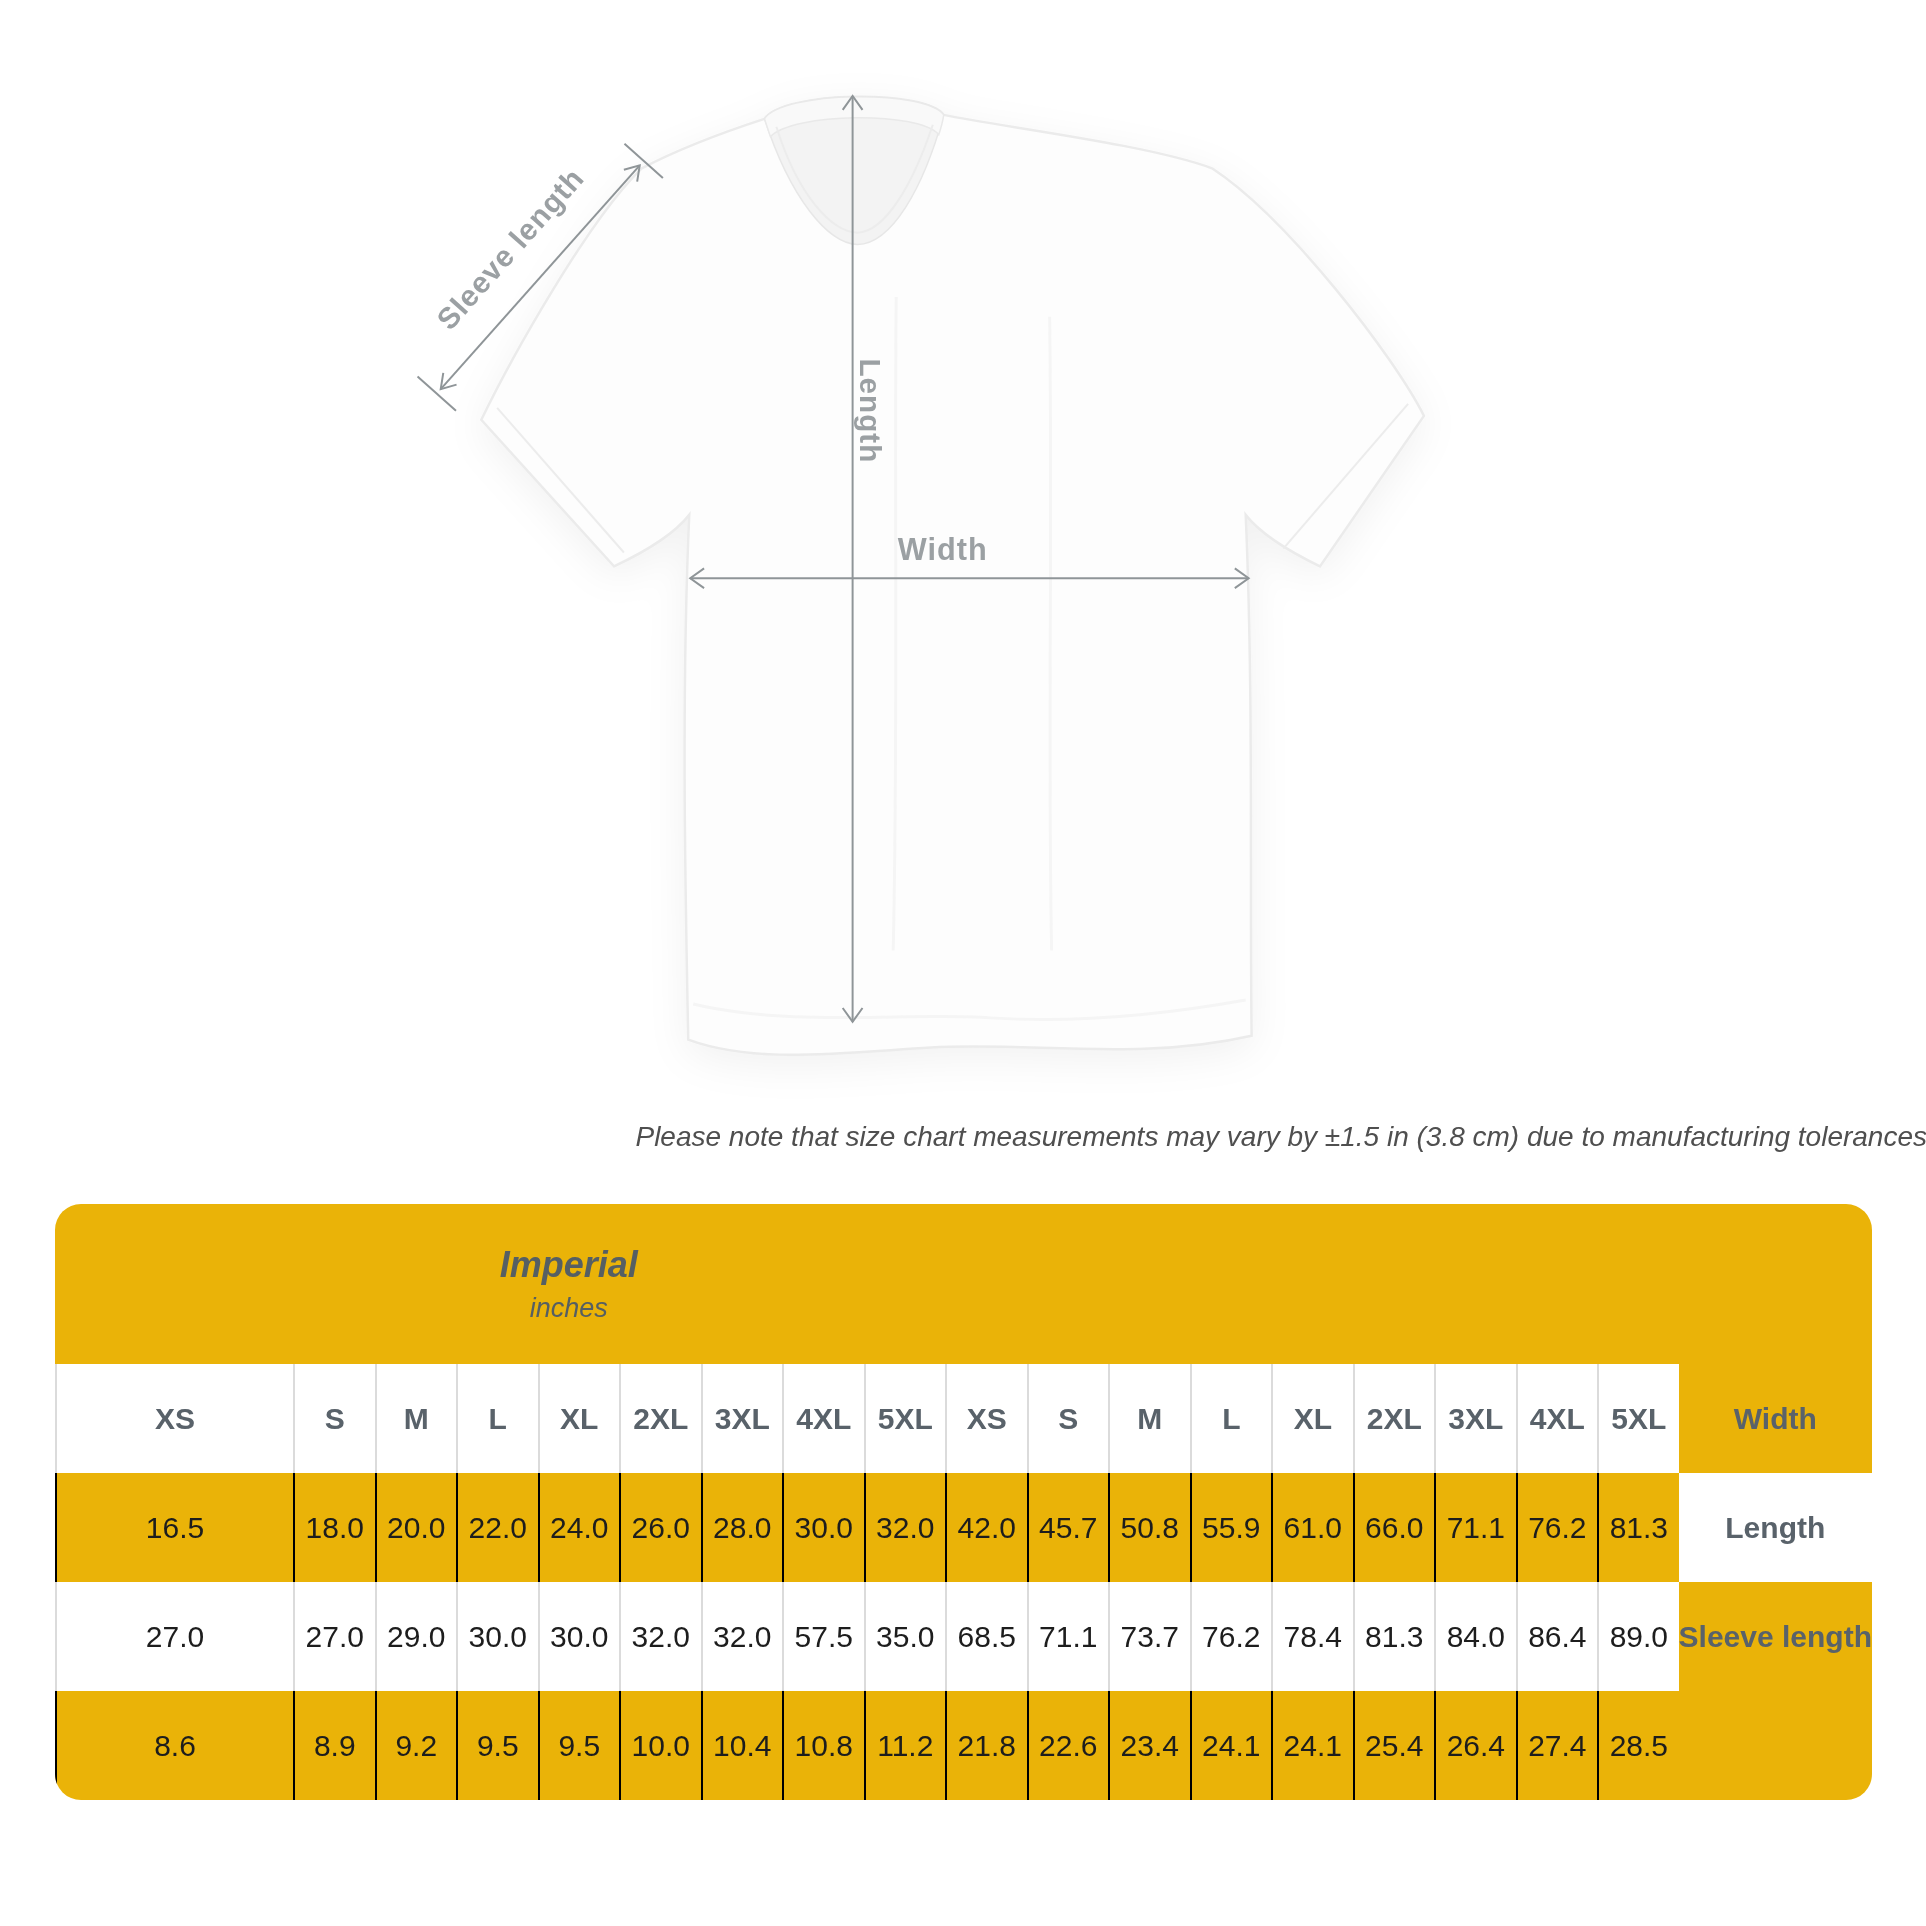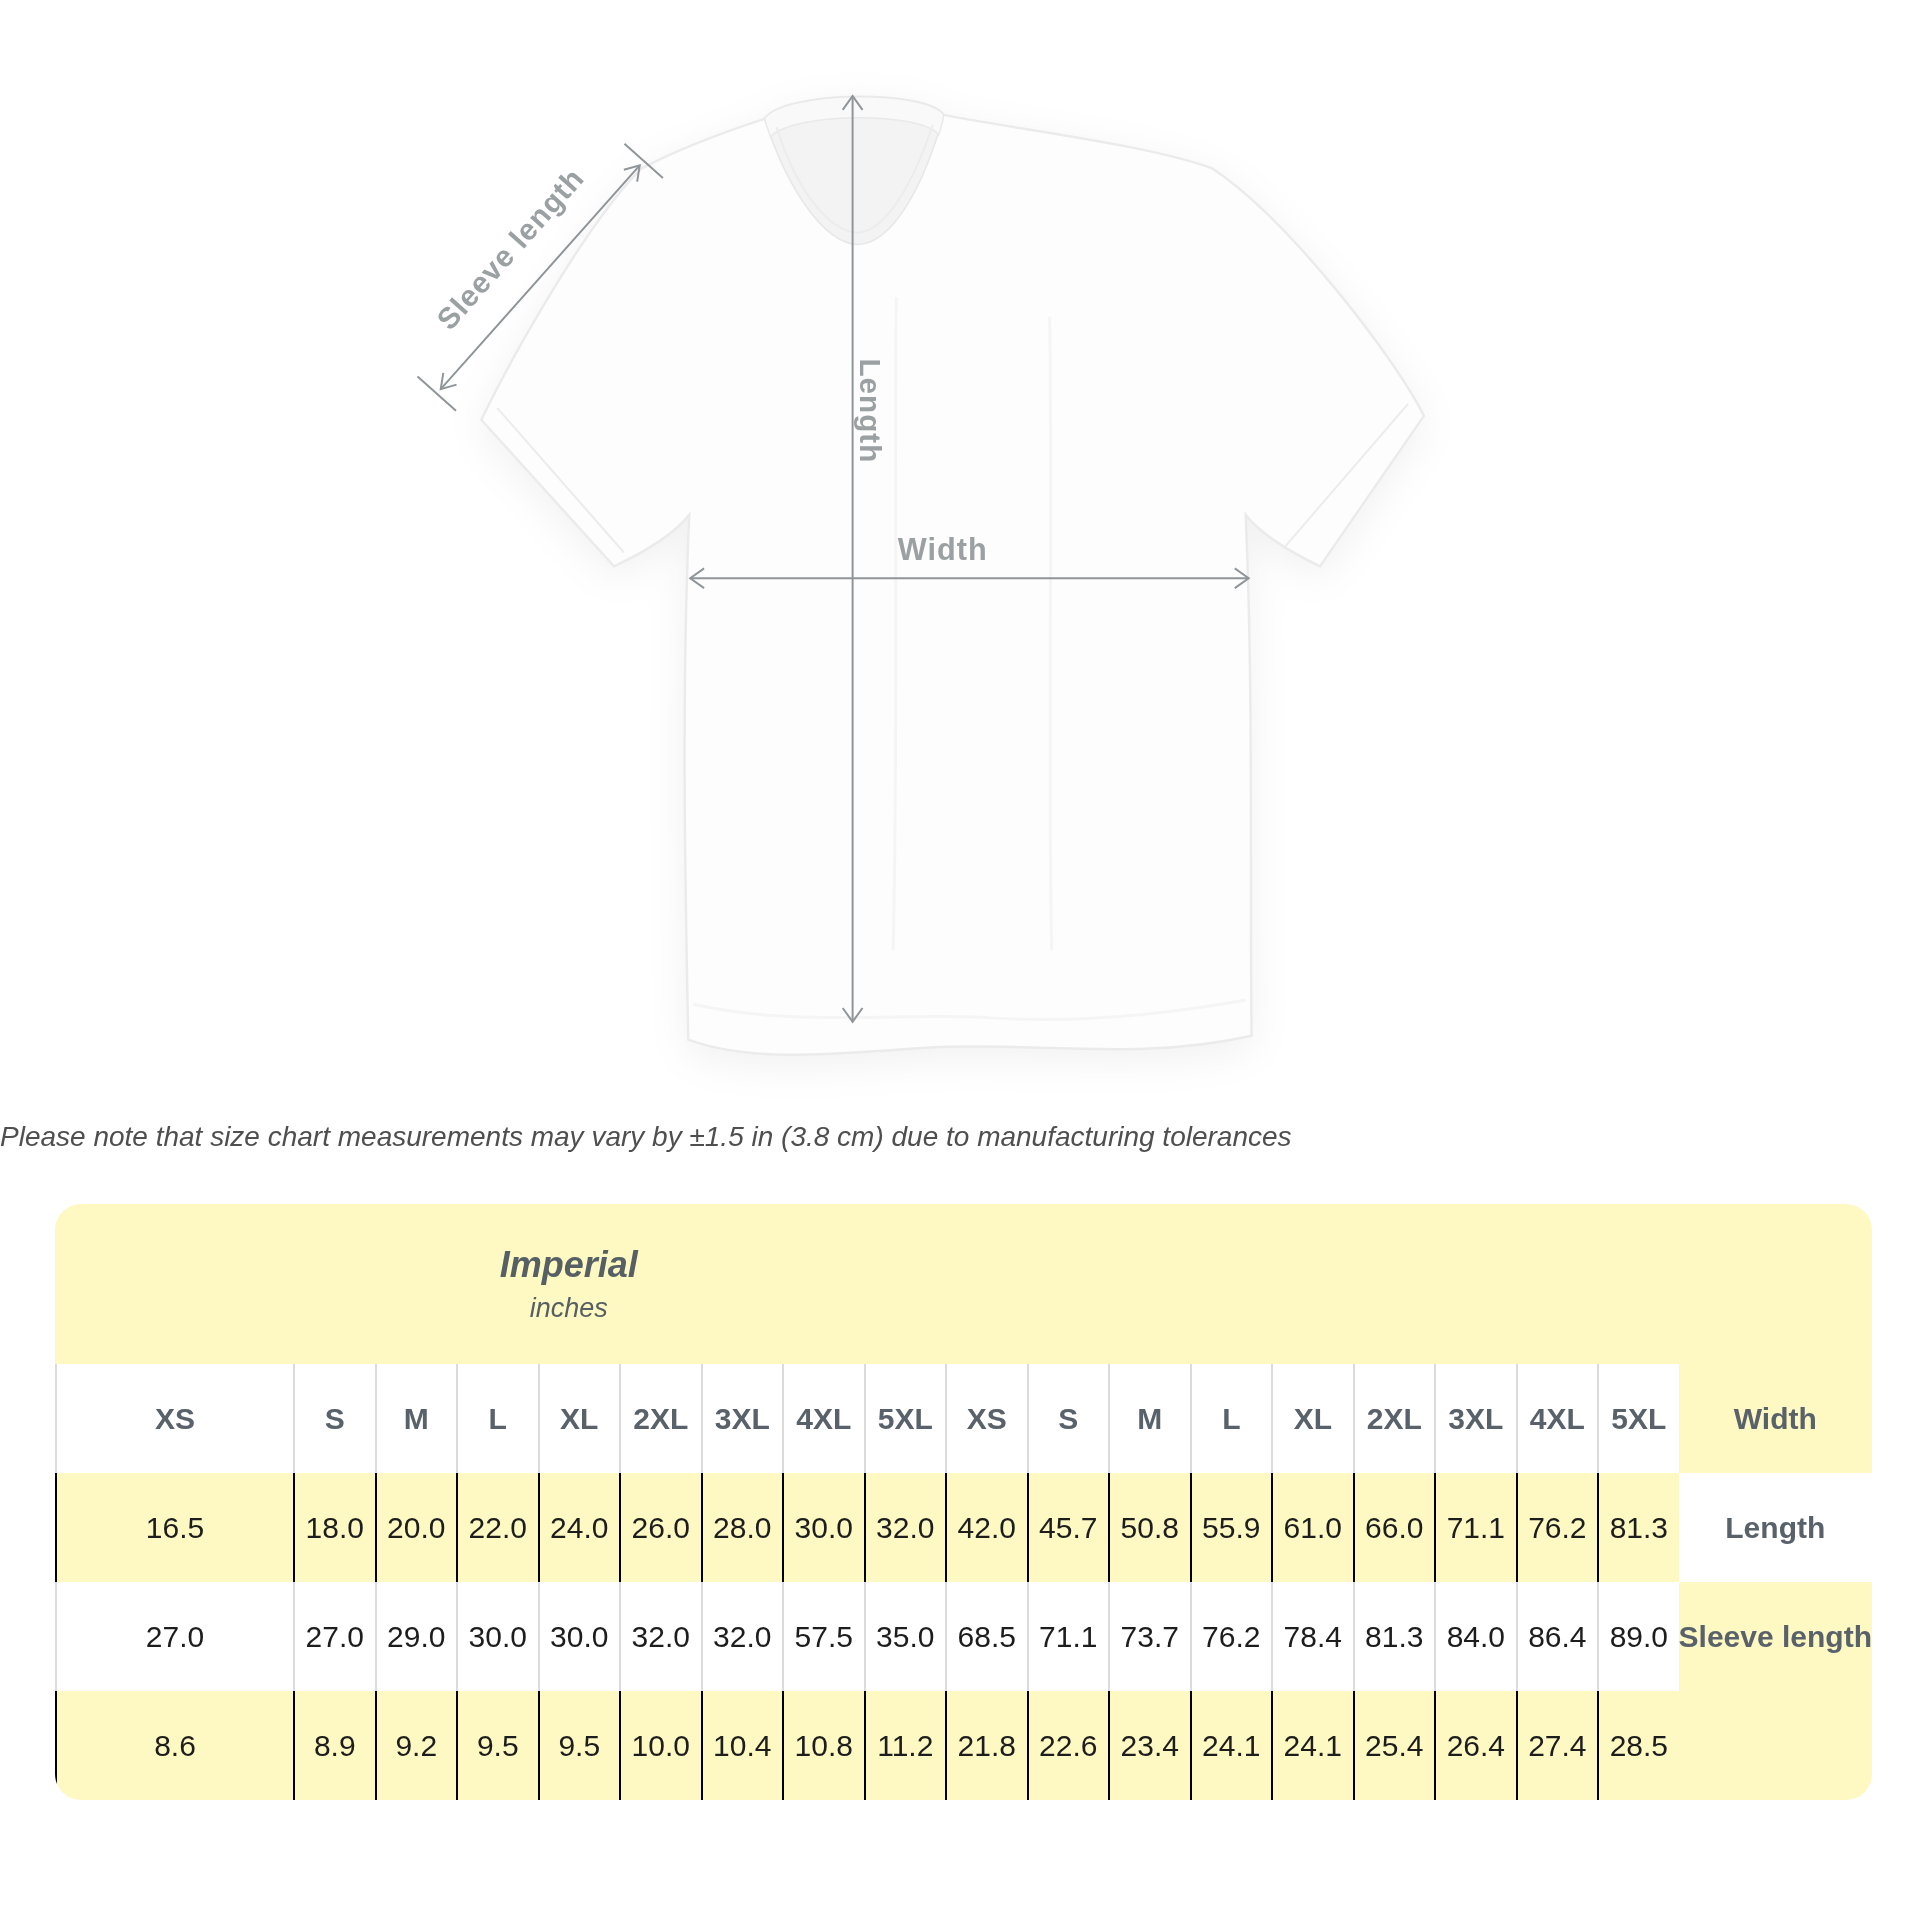--- a/index.html
+++ b/index.html
@@ -17,26 +17,26 @@
   .collar-band{fill:#f9f9f9;stroke:#e9e9e9;stroke-width:1.5;}
   .anno-line{stroke:#8f9598;stroke-width:2;fill:none;}
   .anno-text{font-family:"Liberation Sans",sans-serif;font-weight:bold;font-size:30px;fill:#9ba0a3;letter-spacing:1px;}
   .anno-text-width{font-size:31px;}
   
   .title{
     margin:18px 0 0;text-align:center;font-size:45px;line-height:51px;
     font-weight:bold;color:#2a2a2a;letter-spacing:0.5px;
   }
   .subtitle{
-    margin:16px 0 0;text-align:left;font-size:28px;line-height:34px;
+    margin:16px 0 0;text-align:right;font-size:28px;line-height:34px;
     font-style:italic;color:#4f4f4f;
   }
   
   .table-card{
-    margin:50px 55px 0;background:#fef9c3;border-radius:26px;overflow:hidden;
+    margin:50px 55px 0;background:#eab308;border-radius:26px;overflow:hidden;
   }
   .band{display:flex;height:160px;}
   .band-half{display:flex;flex-direction:column;align-items:center;justify-content:center;gap:7px;}
   .band-half.imperial{width:calc(50% + 119px);}
   .band-half.metric{width:calc(50% - 119px);}
   .band-name{font-size:36px;font-weight:bold;font-style:italic;color:#565f63;}
   .band-unit{font-size:27px;font-style:italic;color:#565f63;}
   .grid{display:grid;grid-template-columns:238px repeat(18,1fr);}
   .cell{
     height:109px;display:flex;align-items:center;justify-content:center;

